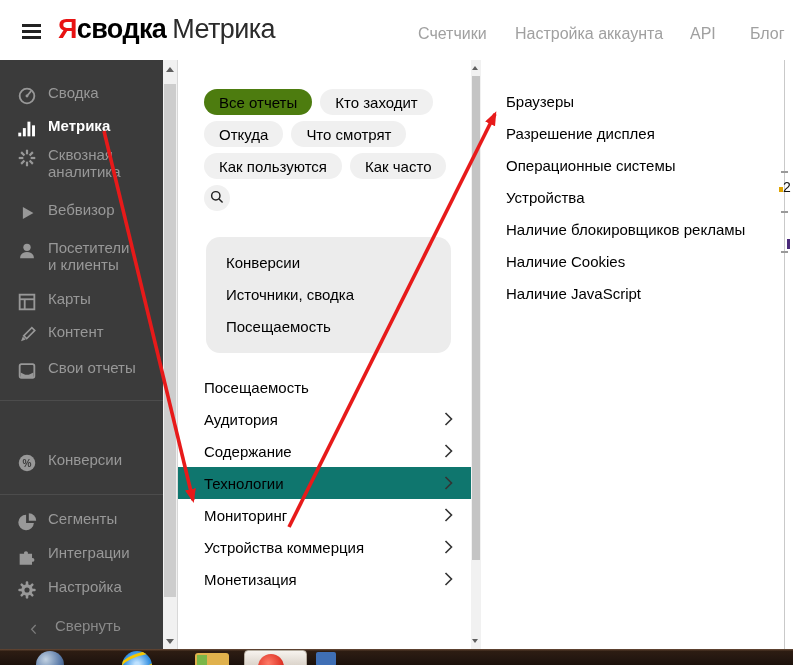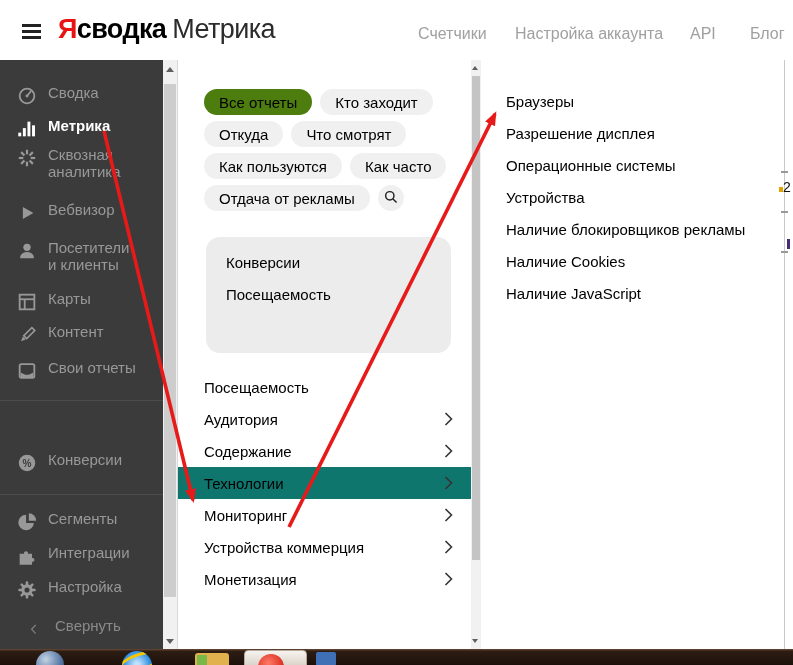--- a/index.html
+++ b/index.html
@@ -258,34 +258,34 @@
     </div>
     <div class="chip-row">
       <div class="chip">Откуда</div>
       <div class="chip">Что смотрят</div>
     </div>
     <div class="chip-row">
       <div class="chip">Как пользуются</div>
       <div class="chip">Как часто</div>
     </div>
     <div class="chip-row">
-      <div class="chip">Отдача от рекламы</div>
       <div class="chip round">
         <span>
           <svg width="16" height="16" viewBox="0 0 20 20">
               <circle cx="8.5" cy="8.5" r="5.2" fill="none" stroke="#222" stroke-width="1.8"></circle>
               <line x1="12.5" y1="12.5" x2="17" y2="17" stroke="#222" stroke-width="1.8"></line>
             </svg>
         </span>
       </div>
     </div>
   </div>
 
   <div class="quickbox">
     <div class="ql">Конверсии</div>
+    <div class="ql">Источники, сводка</div>
     <div class="ql">Посещаемость</div>
   </div>
 
   <div class="rmenu">
     <div class="rm-row">
       <span>Посещаемость</span>
     </div>
     <div class="rm-row">
       <span>Аудитория</span>
       <svg class="chev" width="9" height="14" viewBox="0 0 9 14">

